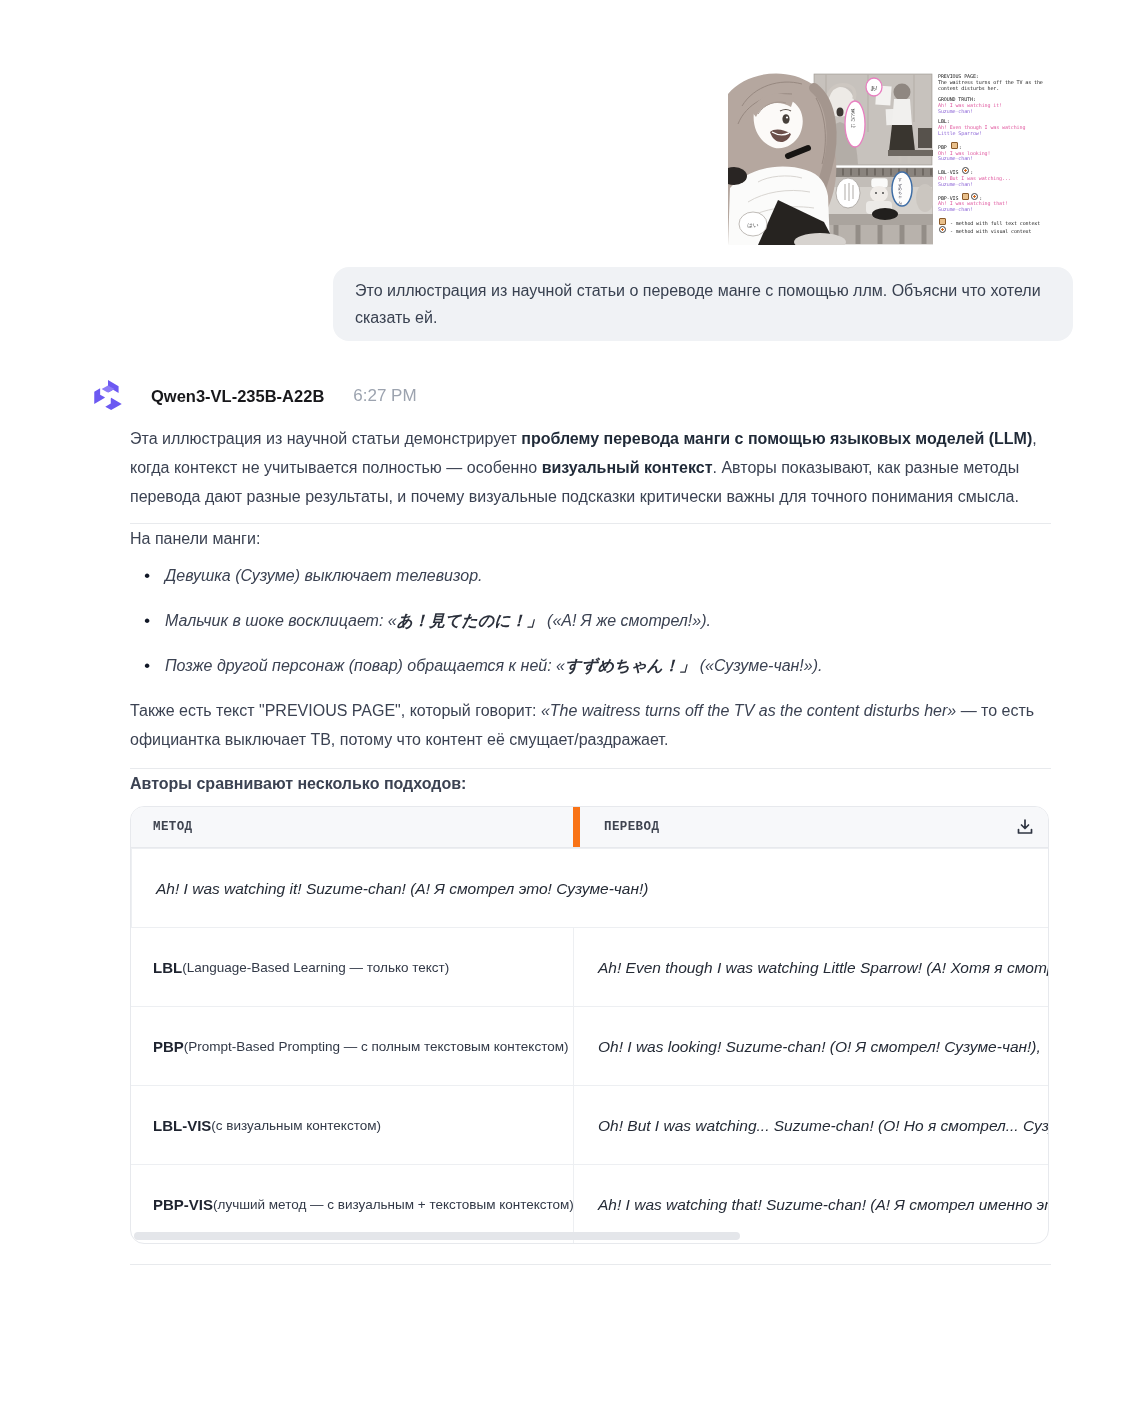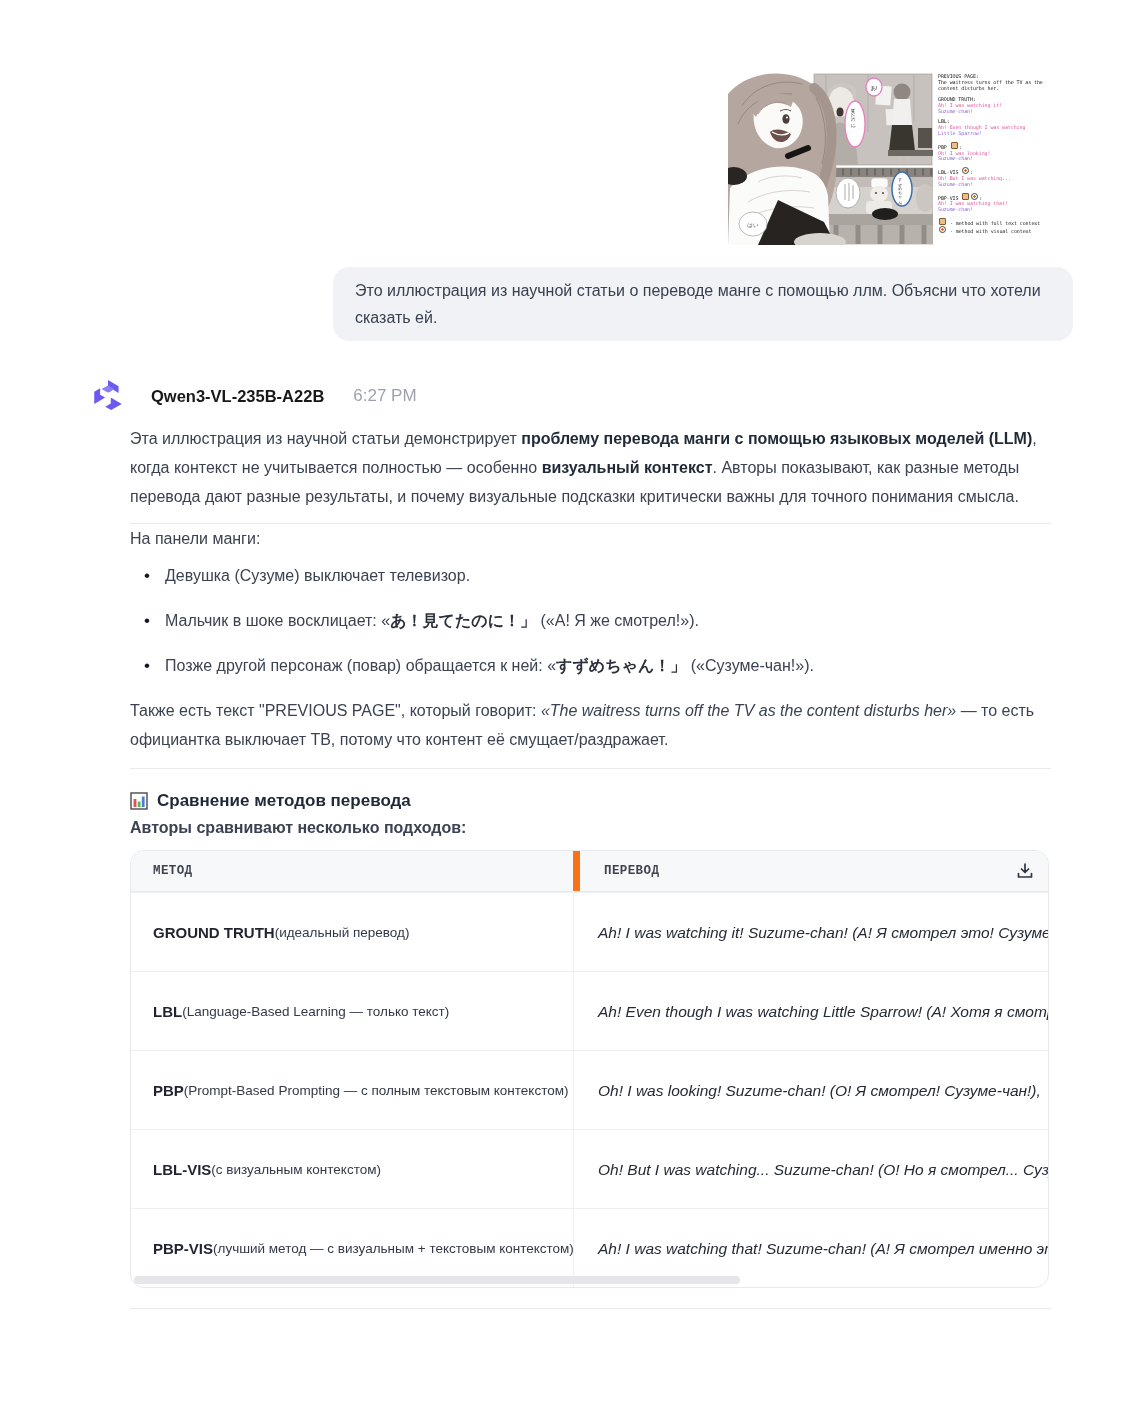--- a/index.html
+++ b/index.html
@@ -34,21 +34,21 @@
   .asst-body p{margin:0;}
   .p-intro{margin-top:6px;}
   b.seg{font-weight:700;color:#1f2937;}
   i.seg{font-style:italic;}
   .jp{font-weight:600;color:#2a2f3a;}
   .hr{border:none;border-top:1px solid #e8eaed;margin:0;}
   .hr1{margin-top:12px;} .hr2{margin-top:14px;} .hr3{margin-top:20px;}
   h3.sec-title{margin:20px 0 0 0;font-size:17px;font-weight:700;color:#1f2937;display:flex;align-items:center;gap:9px;line-height:24px;}
   .p-lead{margin-top:20px;}
   ul.points{list-style:none;margin:8px 0 0 0;padding:0 0 0 35px;}
-  ul.points li{position:relative;margin-bottom:16px;line-height:29px;}
+  ul.points li{position:relative;margin-bottom:16px;line-height:29px;font-style:italic;}
   ul.points li::before{content:"•";position:absolute;left:-21px;top:0;color:#111827;font-size:17px;}
   .p-outro{margin-top:10px;}
   .p-lead2{margin-top:20px;font-weight:bold;}
 
   
   .table-wrap{position:relative;margin-top:8px;width:919px;box-sizing:border-box;
     border:1px solid #e7e9ed;border-radius:14px;overflow:hidden;background:#fff;}
   .t-header{display:flex;height:40px;background:#f7f8fa;border-bottom:1px solid #e7e9ed;align-items:stretch;position:relative;}
   .t-h1{flex:0 0 442px;display:flex;align-items:center;padding-left:22px;box-sizing:border-box;}
   .t-h2{flex:1;display:flex;align-items:center;padding-left:24px;border-left:7px solid #f97316;}
@@ -220,51 +220,38 @@
     <ul class="points">
       <li><span>Девушка (Сузуме) выключает телевизор.</span></li>
       <li><span>Мальчик в шоке восклицает: «</span><span class="jp">あ！見てたのに！」</span><span> («А! Я же смотрел!»).</span></li>
       <li><span>Позже другой персонаж (повар) обращается к ней: «</span><span class="jp">すずめちゃん！」</span><span> («Сузуме-чан!»).</span></li>
     </ul>
 
     <p class="p-outro"><span>Также есть текст "PREVIOUS PAGE", который говорит: </span><i class="seg">«The waitress turns off the TV as the content disturbs her»</i><span> — то есть официантка выключает ТВ, потому что контент её смущает/раздражает.</span></p>
 
     <hr class="hr hr2">
 
-    <h3 class="sec-title">
-      <svg width="18" height="18" viewBox="0 0 18 18" xmlns="http://www.w3.org/2000/svg">
-        <rect x="1" y="1" width="16" height="16" fill="#ffffff" stroke="#4a4a4a" stroke-width="1.4"></rect>
-        <rect x="3.6" y="7" width="2.8" height="8" fill="#e05252"></rect>
-        <rect x="7.7" y="9.5" width="2.8" height="5.5" fill="#58b858"></rect>
-        <rect x="11.8" y="4.5" width="2.8" height="10.5" fill="#4a7fd4"></rect>
-      </svg>
-      <span>Сравнение методов перевода</span>
-    </h3>
 
     <p class="p-lead2">Авторы сравнивают несколько подходов:</p>
 
     <div class="table-wrap">
       <div class="t-header">
         <div class="t-h1">
             <span class="t-head-label">МЕТОД</span>
           </div>
         <div class="t-h2">
             <span class="t-head-label">ПЕРЕВОД</span>
           </div>
         <svg class="dl-btn" viewBox="0 0 18 18" xmlns="http://www.w3.org/2000/svg">
           <path d="M9 2 v8 M5.5 7 L9 10.5 L12.5 7" fill="none" stroke="#2f3542" stroke-width="1.7" stroke-linecap="round" stroke-linejoin="round"></path>
           <path d="M2.5 11.5 v3.5 h13 v-3.5" fill="none" stroke="#2f3542" stroke-width="1.7" stroke-linecap="round" stroke-linejoin="round"></path>
         </svg>
       </div>
 
       <div class="t-row">
-        <div class="t-c1">
-            <span class="t-method">GROUND TRUTH</span>
-            <span class="t-note"> (идеальный перевод)</span>
-          </div>
         <div class="t-c2">Ah! I was watching it! Suzume-chan! (А! Я смотрел это! Сузуме-чан!)</div>
       </div>
       <div class="t-row">
         <div class="t-c1">
             <span class="t-method">LBL</span>
             <span class="t-note"> (Language-Based Learning — только текст)</span>
           </div>
         <div class="t-c2">Ah! Even though I was watching Little Sparrow! (А! Хотя я смотрел Литтл Спарроу!)</div>
       </div>
       <div class="t-row">

